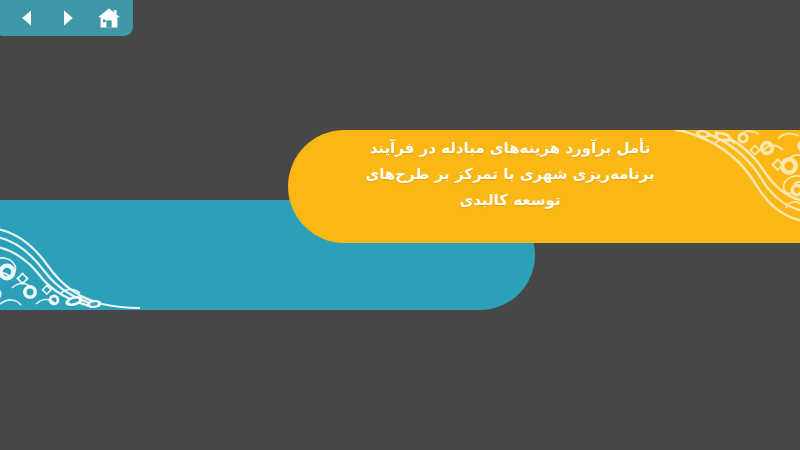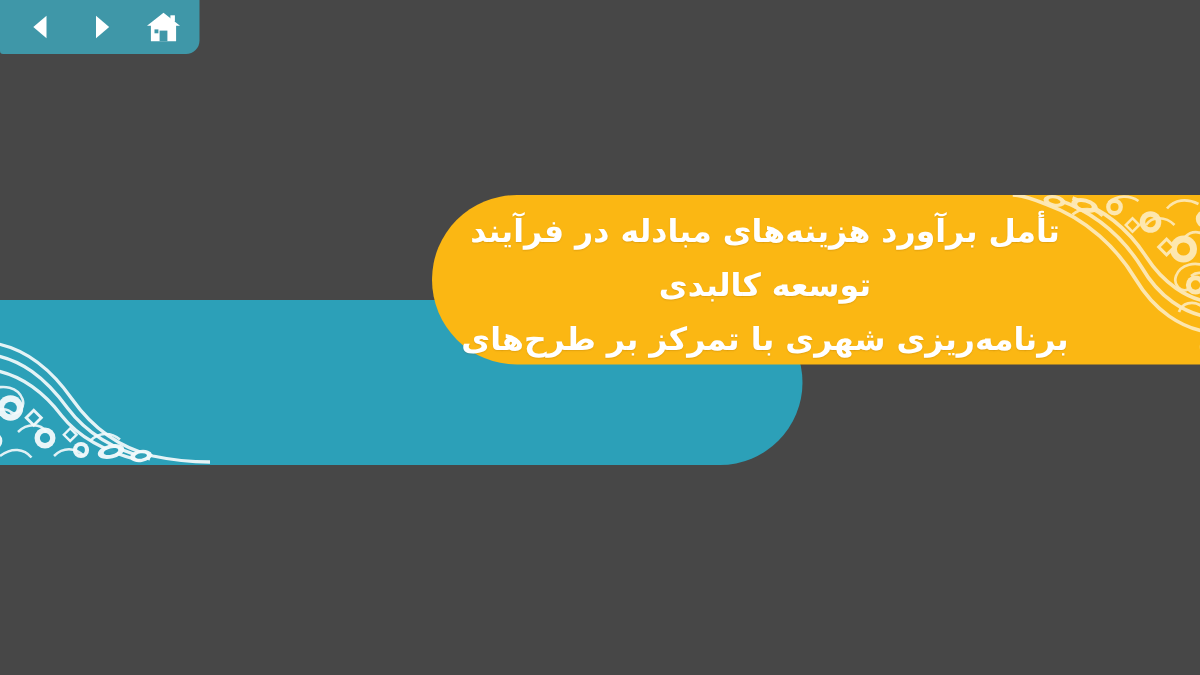--- a/index.html
+++ b/index.html
@@ -92,21 +92,21 @@
 
   .title-text {
     position: absolute;
     z-index: 25;
     left: 300px;
     top: 136px;
     width: 420px;
     text-align: center;
     direction: rtl;
     color: #ffffff;
-    font-size: 21px;
+    font-size: 15px;
     line-height: 1.72;
     font-weight: 700;
     letter-spacing: 0px;
     text-shadow: 0 1px 1px rgba(120,70,0,0.18);
   }
   .title-line { display: block; white-space: nowrap; }
 </style>
 </head>
 <body>
 
@@ -212,17 +212,17 @@
         <path d="M60 14 C54 8 46 8 40 13"></path>
         <path d="M132 30 C127 24 120 23 115 28"></path>
         <path d="M126 74 C120 70 113 72 111 78"></path>
         <path d="M134 58 C130 52 124 50 119 54"></path>
       </g>
     </svg>
   </div>
 
   <div class="title-text">
     <span class="title-line">تأمل برآورد هزینه‌های مبادله در فرآیند</span>
+    <span class="title-line">برنامه‌ریزی شهری با تمرکز بر طرح‌های</span>
     <span class="title-line">توسعه کالبدی</span>
-    <span class="title-line">برنامه‌ریزی شهری با تمرکز بر طرح‌های</span>
   </div>
 
 </div>
 
 </body></html>

